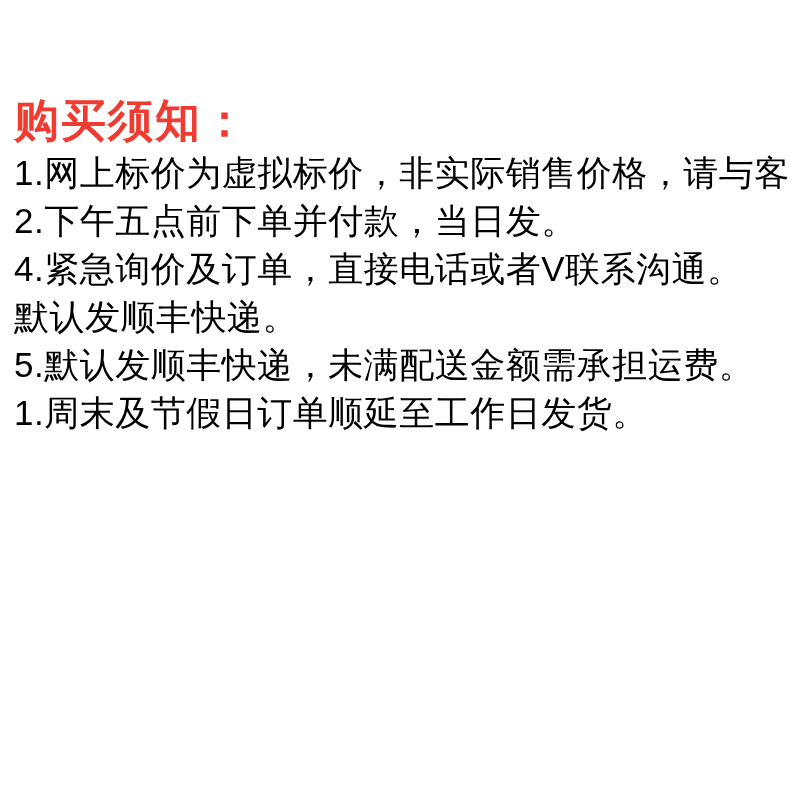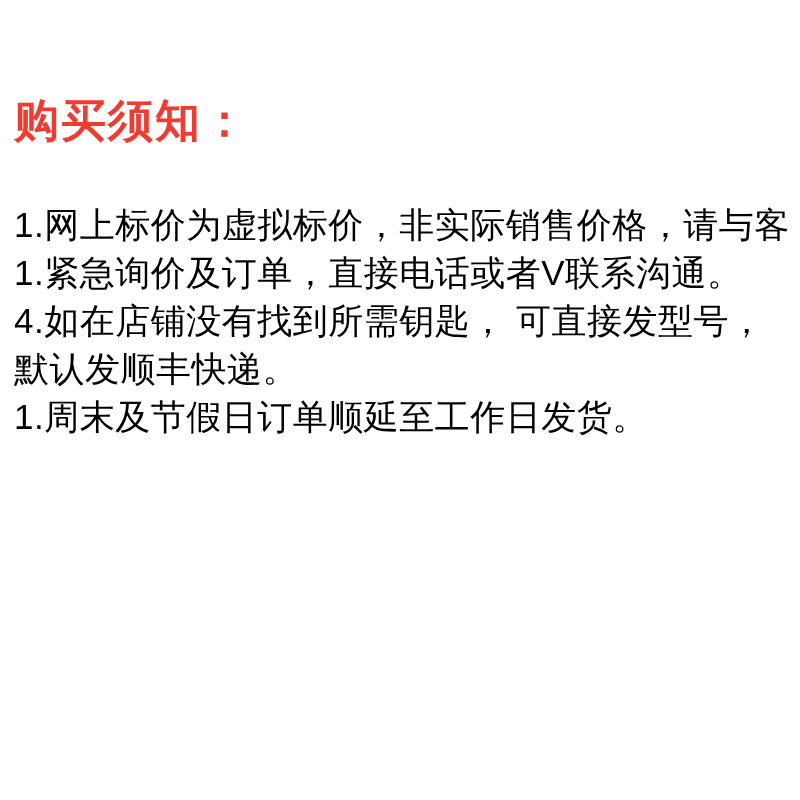--- a/index.html
+++ b/index.html
@@ -23,38 +23,38 @@
   }
   .notice-title {
     color: #f03b31;
     font-size: 45px;
     font-weight: 700;
     line-height: 56px;
     letter-spacing: 2px;
     margin: 0;
   }
   .notice-body {
-    margin-top: 52px;
     color: #000000;
   }
   .notice-line {
     font-size: 35px;
     line-height: 48px;
     white-space: nowrap;
     letter-spacing: 0.5px;
     color: #000000;
   }
 </style>
 </head>
 <body>
 
 <div class="page">
   <div class="notice">
     <h1 class="notice-title">购买须知：</h1>
     <div class="notice-body">
       <div class="notice-line">1.网上标价为虚拟标价，非实际销售价格，请与客</div>
-      <div class="notice-line">1.紧急询价及订单，直接电话或者V联系沟通。</div>
-      <div class="notice-line">4.如在店铺没有找到所需钥匙， 可直接发型号，</div>
+      <div class="notice-line">2.下午五点前下单并付款，当日发。</div>
+      <div class="notice-line">4.紧急询价及订单，直接电话或者V联系沟通。</div>
       <div class="notice-line">默认发顺丰快递。</div>
+      <div class="notice-line">5.默认发顺丰快递，未满配送金额需承担运费。</div>
       <div class="notice-line">1.周末及节假日订单顺延至工作日发货。</div>
     </div>
   </div>
 </div>
 
 </body></html>

